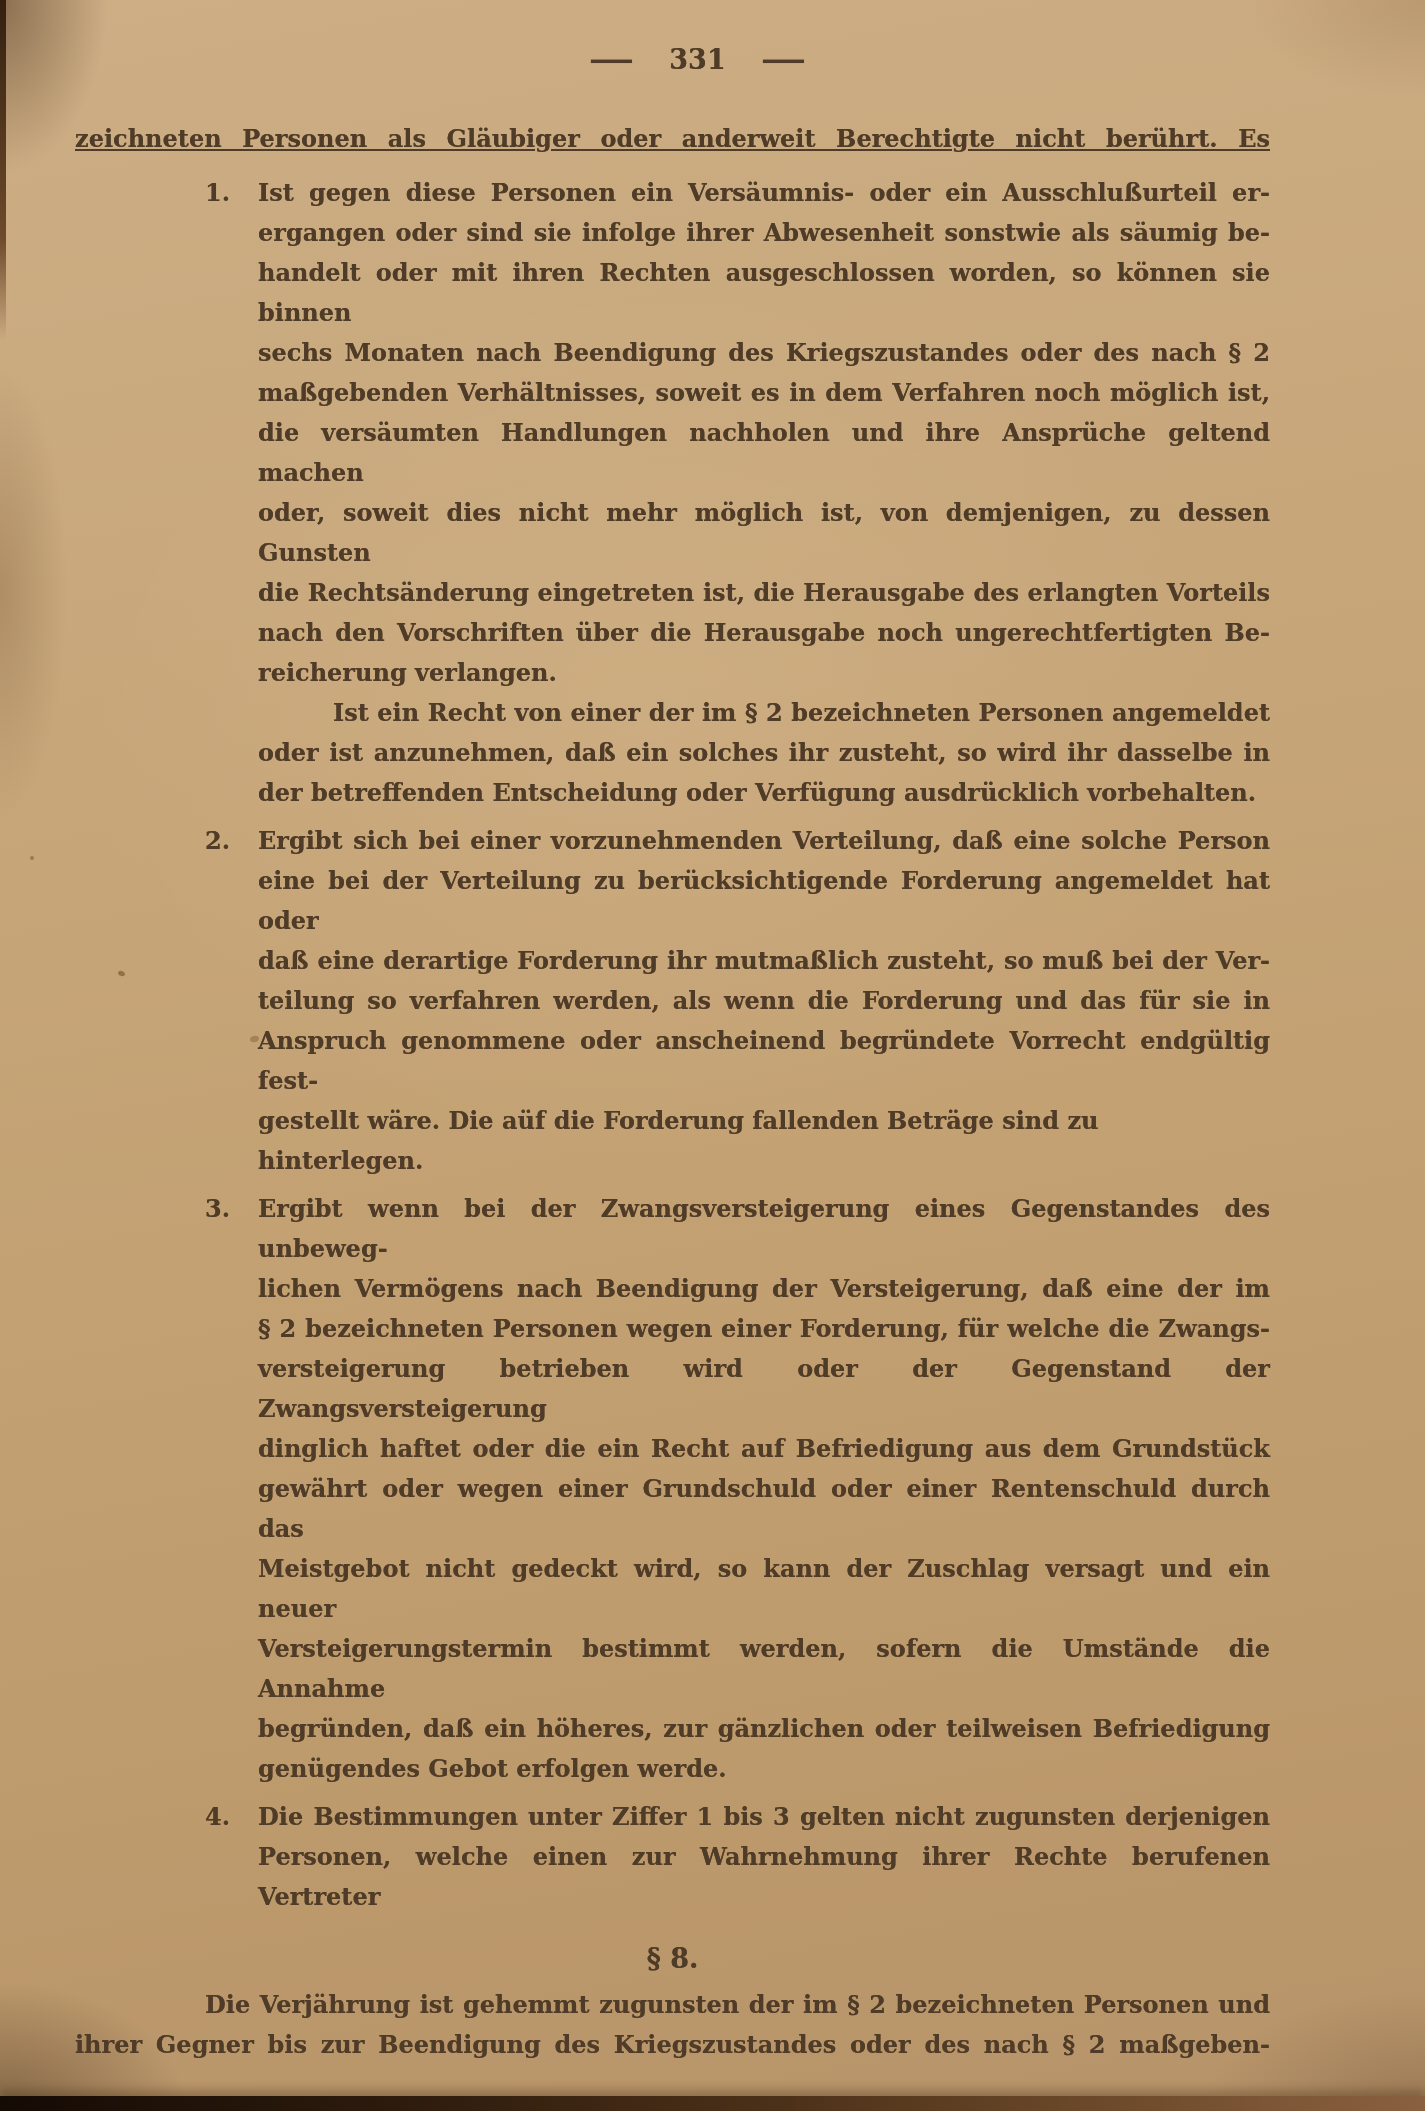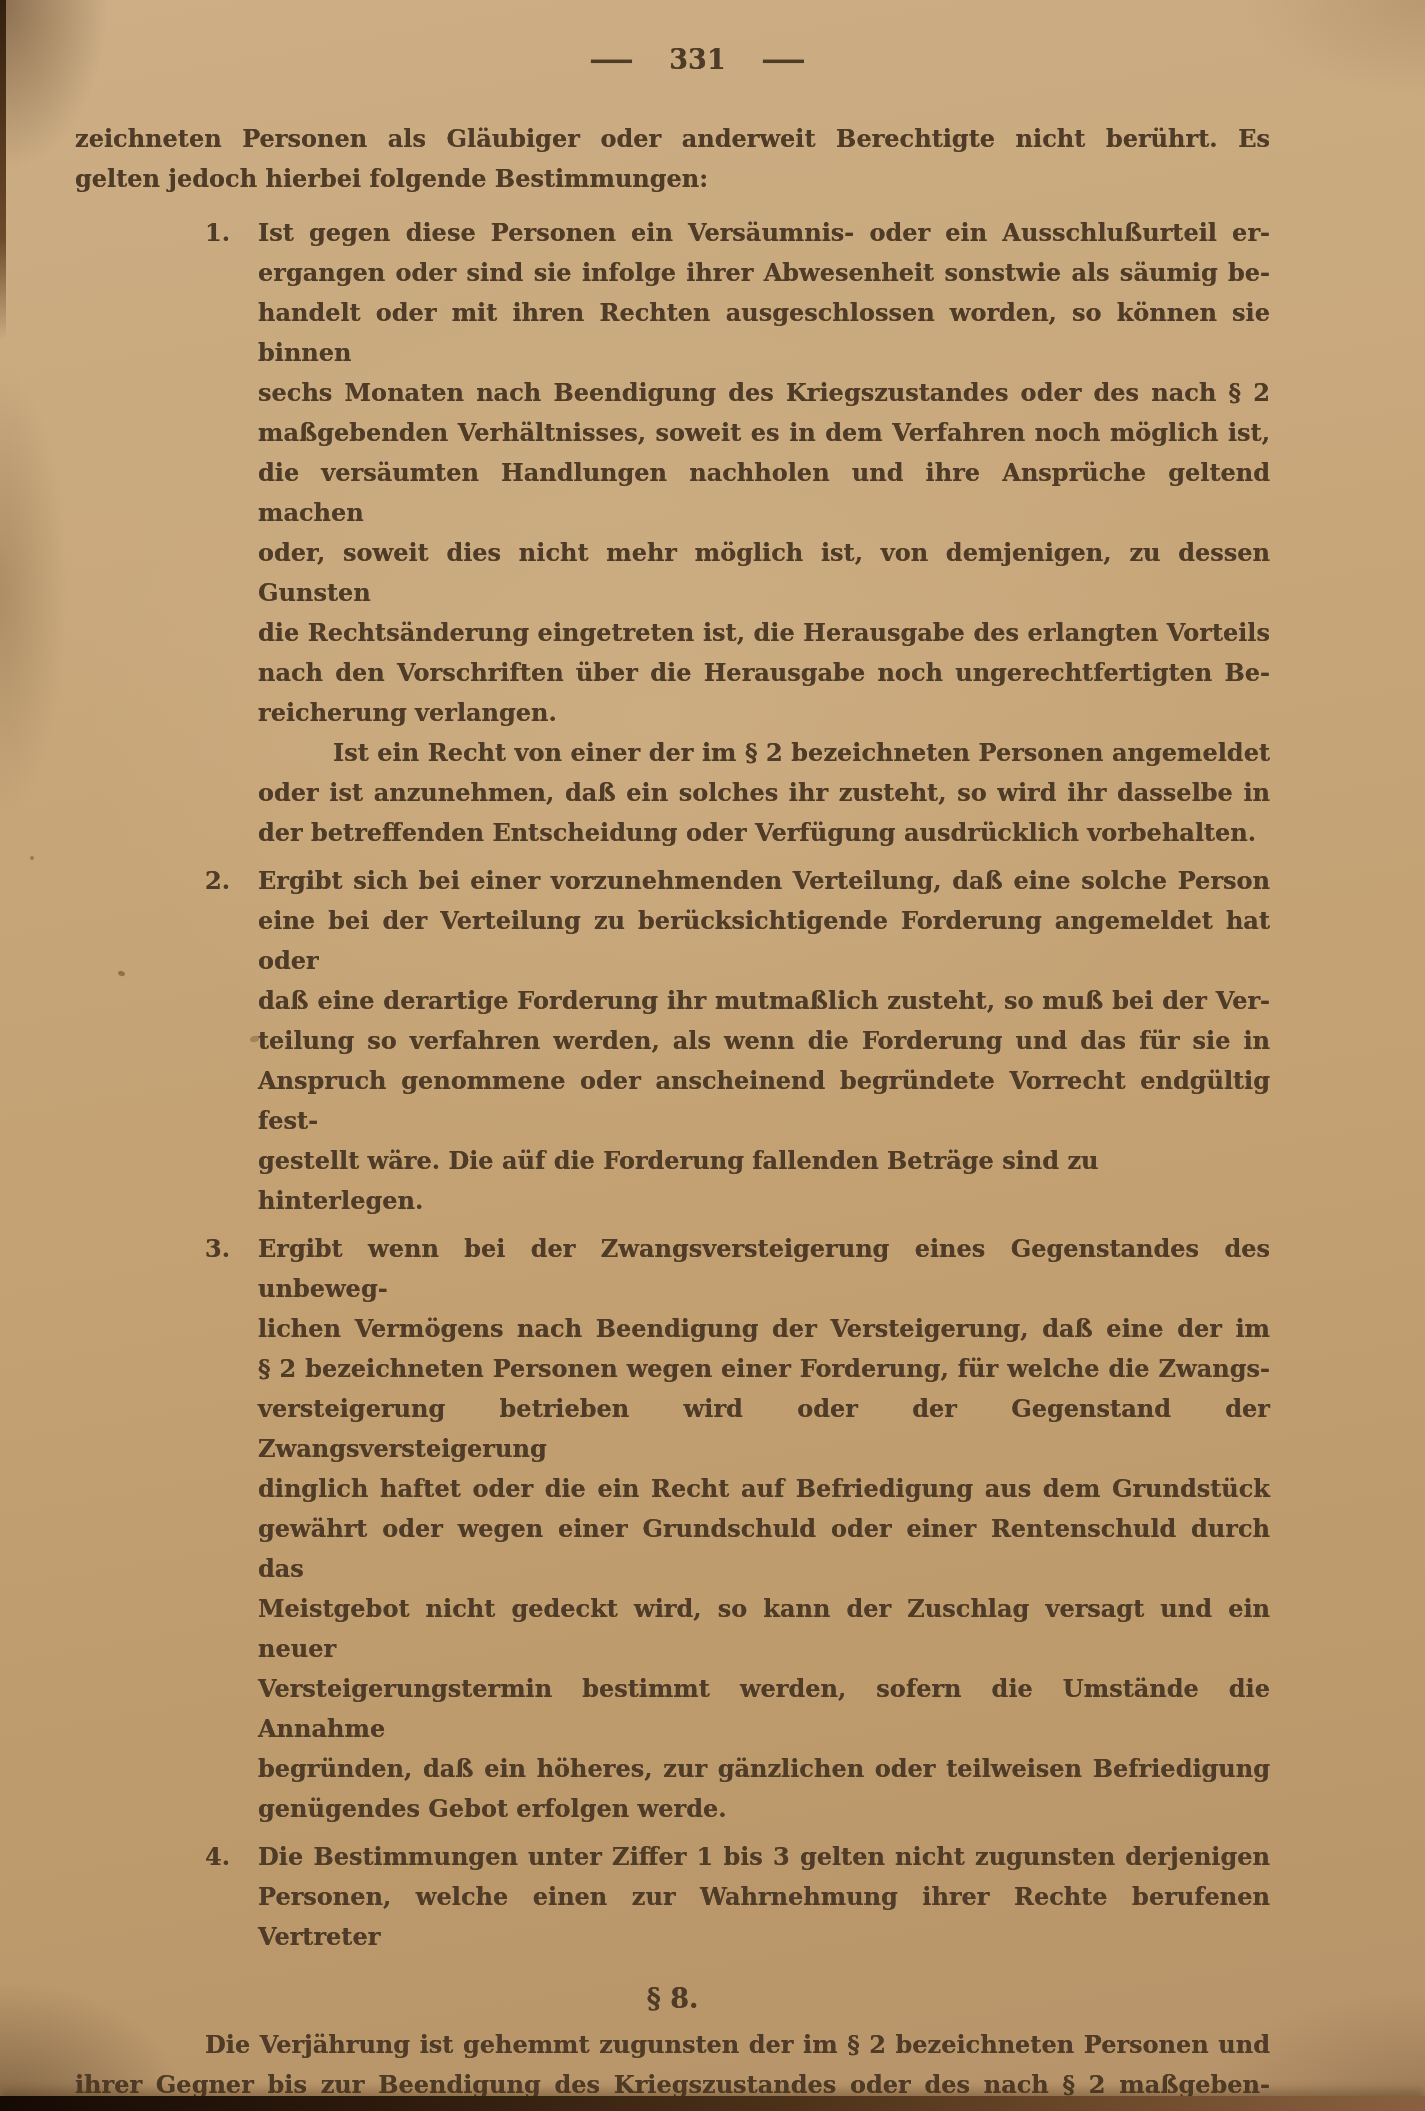--- a/index.html
+++ b/index.html
@@ -37,21 +37,21 @@
     text-shadow:0 0 .6px rgba(70,45,20,.7);
   }
   .page-header .dash{display:inline-block;transform:scaleX(1.7);}
   .text-block{
     position:relative;margin:44px auto 0 75px;width:1195px;
     font-size:24px;font-weight:bold;
     text-shadow:0 0 .6px rgba(70,45,20,.65);
   }
   .line{line-height:40px;text-align:justify;text-align-last:justify;}
   .line.final{text-align:left;text-align-last:left;}
-  .intro{margin-bottom:0;}
+  .intro{margin-bottom:0;text-decoration:underline;}
   .list{padding-left:130px;}
   .list-item{display:flex;margin-top:8px;}
   .list-item:first-child{margin-top:14px;}
   .list-item .num{flex:0 0 53px;line-height:40px;}
   .list-item .item-lines{flex:1 1 auto;min-width:0;}
   .item-lines .line.indent{text-indent:75px;}
   .section-heading{margin:22px 0 6px;text-align:center;font-size:27px;line-height:40px;}
   .closing .paragraph{margin-top:5px;}
   .closing .line.indent{text-indent:130px;margin-top:6px;}
 </style>
@@ -67,21 +67,20 @@
 <div class="sheet">
   <div class="page-header">
     <span class="dash">—</span>
     <span class="num">331</span>
     <span class="dash">—</span>
   </div>
 
   <div class="text-block">
     <div class="intro">
         <div class="line">zeichneten Personen als Gläubiger oder anderweit Berechtigte nicht berührt.  Es</div>
-        <div class="line final">gelten jedoch hierbei folgende Bestimmungen:</div>
       </div>
     <div class="list">
         <div class="list-item">
           <div class="num">1.</div>
           <div class="item-lines">
             <div class="line">Ist gegen diese Personen ein Versäumnis- oder ein Ausschlußurteil er-</div>
             <div class="line">ergangen oder sind sie infolge ihrer Abwesenheit sonstwie als säumig be-</div>
             <div class="line">handelt oder mit ihren Rechten ausgeschlossen worden, so können sie binnen</div>
             <div class="line">sechs Monaten nach Beendigung des Kriegszustandes oder des nach § 2</div>
             <div class="line">maßgebenden Verhältnisses, soweit es in dem Verfahren noch möglich ist,</div>

